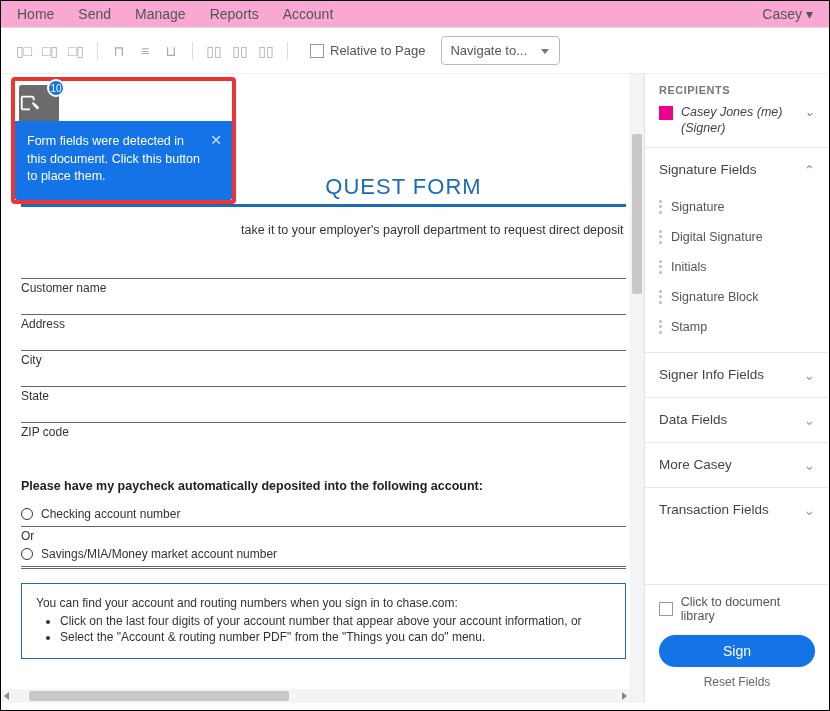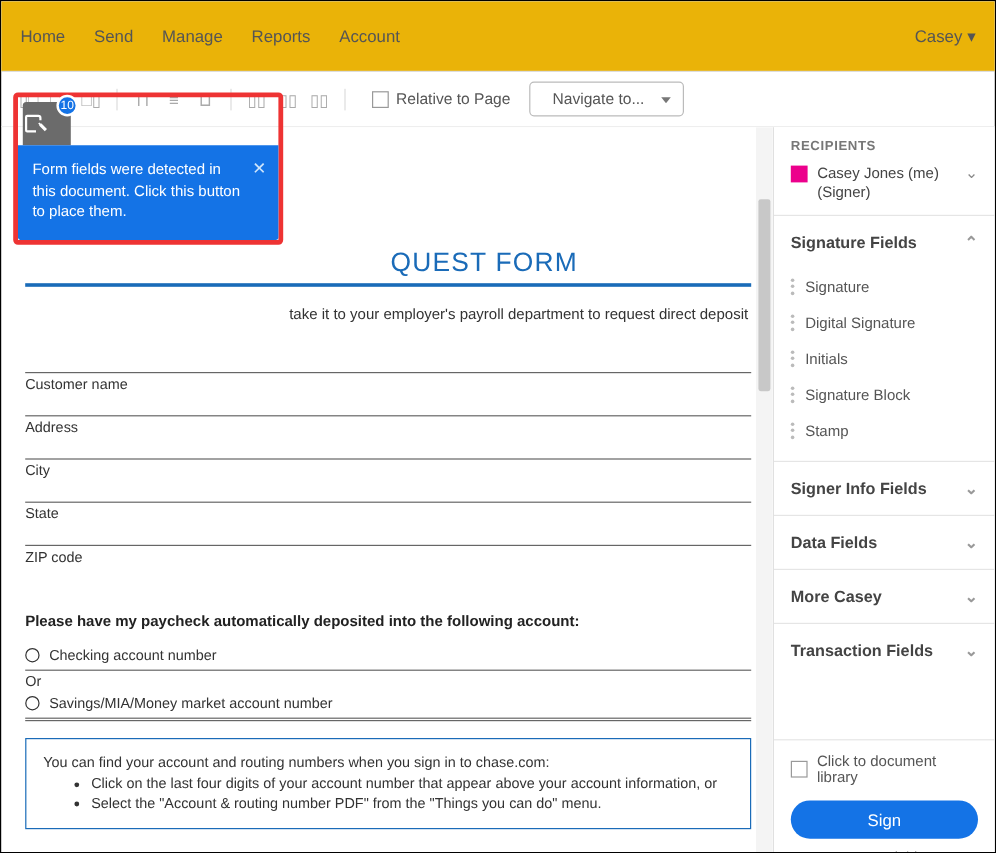--- a/index.html
+++ b/index.html
@@ -1,67 +1,67 @@
 <!DOCTYPE html>
 <html><head>
 <meta charset="utf-8">
 <style>
 * { box-sizing: border-box; margin: 0; padding: 0; }
 body { font-family: -apple-system, "Segoe UI", Arial, sans-serif; font-size: 13px; color: #333; background: #fff; width: 830px; height: 711px; overflow: hidden; position: relative; border: 1px solid #000; }
-.topnav { display: flex; justify-content: space-between; align-items: center; padding: 21px 16px; border-bottom: 1px solid #ddd; background: #eab308; text-align: center; }
+.topnav { display: flex; justify-content: space-between; align-items: center; padding: 5px 16px; border-bottom: 1px solid #ddd; background: #f9a8d4; text-align: center; }
 .topnav-left { display: flex; gap: 24px; }
 .topnav-item { color: #555; cursor: pointer; font-size: 14px; }
 .topnav-user { color: #555; cursor: pointer; font-size: 14px; display: flex; align-items: center; gap: 4px; }
 .toolbar { display: flex; align-items: center; gap: 4px; padding: 8px 12px; border-bottom: 1px solid #eee; }
 .tool-icon { width: 22px; height: 22px; display: flex; align-items: center; justify-content: center; color: #aaa; cursor: pointer; font-size: 14px; }
 .tool-sep { width: 1px; height: 18px; background: #ddd; margin: 0 6px; }
 .relative-group { display: flex; align-items: center; gap: 6px; margin-left: 12px; color: #555; font-size: 13px; }
 .checkbox-box { width: 14px; height: 14px; border: 1px solid #999; }
-.nav-select { margin-left: 12px; padding: 6px 32px 6px 18px; border: 1px solid #bbb; border-radius: 4px; font-size: 13px; color: #555; background: #fff; position: relative; display: flex; align-items: flex-end; }
+.nav-select { margin-left: 12px; padding: 6px 32px 6px 8px; border: 1px solid #bbb; border-radius: 4px; font-size: 13px; color: #555; background: #fff; position: relative; display: flex; align-items: flex-end; }
 .nav-select::after { content: ""; position: absolute; right: 10px; top: 50%; margin-top: -2px; border-left: 4px solid transparent; border-right: 4px solid transparent; border-top: 5px solid #777; }
 .main { display: flex; height: calc(100% - 80px); }
 .doc-area { flex: 1; position: relative; overflow: hidden; }
 .doc-page { position: absolute; left: 2px; right: 0; top: 0; bottom: 0; padding: 100px 18px 10px 18px; background: #fff; }
 .doc-title { color: #1a6bb8; font-size: 22px; font-weight: 400; letter-spacing: 1px; margin-bottom: 4px; text-align: center; padding-left: 160px; }
 .doc-title-underline { border-bottom: 3px solid #1a6bb8; margin-bottom: 16px; margin-left: 0; }
 .doc-sub { font-size: 12.5px; color: #333; margin-bottom: 40px; padding-left: 220px; }
 .field-line { border-bottom: 1px solid #666; margin-bottom: 0; padding-bottom: 1px; }
 .field-label { font-size: 12px; color: #333; margin-top: 2px; margin-bottom: 18px; }
 .field-row3 { display: flex; gap: 0; flex-direction: column; }
 .field-col { flex: 1; }
 .field-col.city { flex: 2.2; }
 .section-head { font-size: 12.5px; font-weight: bold; color: #222; margin: 22px 0 14px 0; }
 .radio-row { display: flex; align-items: center; gap: 8px; margin-bottom: 4px; font-size: 12px; }
 .radio-circle { width: 12px; height: 12px; border: 1.5px solid #333; border-radius: 50%; }
 .or-text { margin: 2px 0 4px 0; font-size: 12px; }
 .info-box { border: 1px solid #1a6bb8; padding: 12px 14px; margin-top: 14px; font-size: 12px; color: #333; }
 .info-box ul { margin-left: 24px; margin-top: 4px; }
-.info-box li { list-style: disc; margin-bottom: 2px; margin-left: 16px; }
+.info-box li { list-style: disc; margin-bottom: 2px; }
 .doc-scroll-v { position: absolute; right: 0; top: 0; bottom: 0; width: 14px; background: #f4f4f4; }
 .doc-scroll-thumb-v { position: absolute; top: 60px; width: 10px; left: 2px; height: 160px; background: #c8c8c8; border-radius: 2px; }
 .doc-scroll-h { position: absolute; left: 0; right: 14px; bottom: 0; height: 14px; background: #f4f4f4; display: flex; align-items: center; }
 .doc-scroll-h::before, .doc-scroll-h::after { content: ""; width: 0; height: 0; border-top: 4px solid transparent; border-bottom: 4px solid transparent; }
 .doc-scroll-h::before { border-right: 5px solid #888; margin-left: 3px; }
 .doc-scroll-h::after { border-left: 5px solid #888; margin-left: auto; margin-right: 3px; }
 .doc-scroll-thumb-h { height: 10px; width: 260px; background: #c8c8c8; margin-left: 20px; border-radius: 2px; }
 .detect-wrap { position: absolute; left: 10px; top: 76px; width: 225px; border: 4px solid #e33; border-radius: 4px; z-index: 10; background: transparent; }
 .detect-btn { position: relative; width: 40px; height: 36px; background: #6b6b6b; border-radius: 3px 3px 0 0; display: flex; align-items: center; justify-content: flex-start; margin: 4px 0 0 4px; }
 .detect-btn svg { width: 22px; height: 22px; fill: #fff; }
 .badge { position: absolute; top: -6px; right: -6px; background: #1473e6; color: #fff; border-radius: 50%; width: 18px; height: 18px; font-size: 10px; display: flex; align-items: center; justify-content: center; border: 2px solid #fff; }
 .tip { background: #1473e6; color: #fff; padding: 12px 28px 14px 12px; font-size: 12.5px; line-height: 1.4; position: relative; border-radius: 0 0 2px 2px; }
 .tip-close { position: absolute; top: 10px; right: 10px; color: #cfe5fb; cursor: pointer; font-size: 14px; }
 .sidebar { width: 185px; border-left: 1px solid #e0e0e0; background: #fff; display: flex; flex-direction: column; font-size: 13px; overflow: hidden; }
 .side-sec { padding: 10px 14px; }
 .side-title { color: #777; font-size: 11px; font-weight: bold; letter-spacing: 0.5px; margin-bottom: 8px; }
-.recipient { display: flex; align-items: flex-start; gap: 8px; }
+.recipient { display: flex; align-items: flex-start; gap: 8px; font-style: italic; }
 .recip-swatch { width: 14px; height: 14px; background: #ec008c; margin-top: 2px; }
 .recip-name { font-size: 12.5px; color: #444; line-height: 1.3; }
 .recip-caret { margin-left: auto; color: #888; }
 .panel { border-top: 1px solid #e5e5e5; }
-.panel-head { display: flex; align-items: flex-end; justify-content: space-between; padding: 14px 14px; cursor: pointer; font-weight: 700; color: #444; font-size: 13.5px; }
+.panel-head { display: flex; align-items: flex-start; justify-content: space-between; padding: 14px 14px; cursor: pointer; font-weight: 400; color: #444; font-size: 13.5px; }
 .panel-caret { color: #999; }
 .panel-body { padding: 0 14px 10px 14px; }
 .sig-item { display: flex; align-items: center; gap: 8px; padding: 8px 0; color: #555; font-size: 12.5px; cursor: pointer; }
 .sig-grip { width: 4px; height: 14px; display: flex; flex-direction: column; justify-content: space-between; }
 .sig-grip span { display: block; width: 3px; height: 3px; background: #bbb; border-radius: 50%; }
 .side-footer { margin-top: auto; padding: 10px 14px 14px; border-top: 1px solid #e5e5e5; }
 .save-row { display: flex; align-items: center; gap: 8px; font-size: 12.5px; color: #555; margin-bottom: 12px; }
 .sign-btn { width: 100%; background: #1473e6; color: #fff; border: none; border-radius: 16px; padding: 8px 0; font-size: 14px; cursor: pointer; }
 .reset-link { text-align: center; color: #666; font-size: 12px; margin-top: 8px; cursor: pointer; }
 </style>

